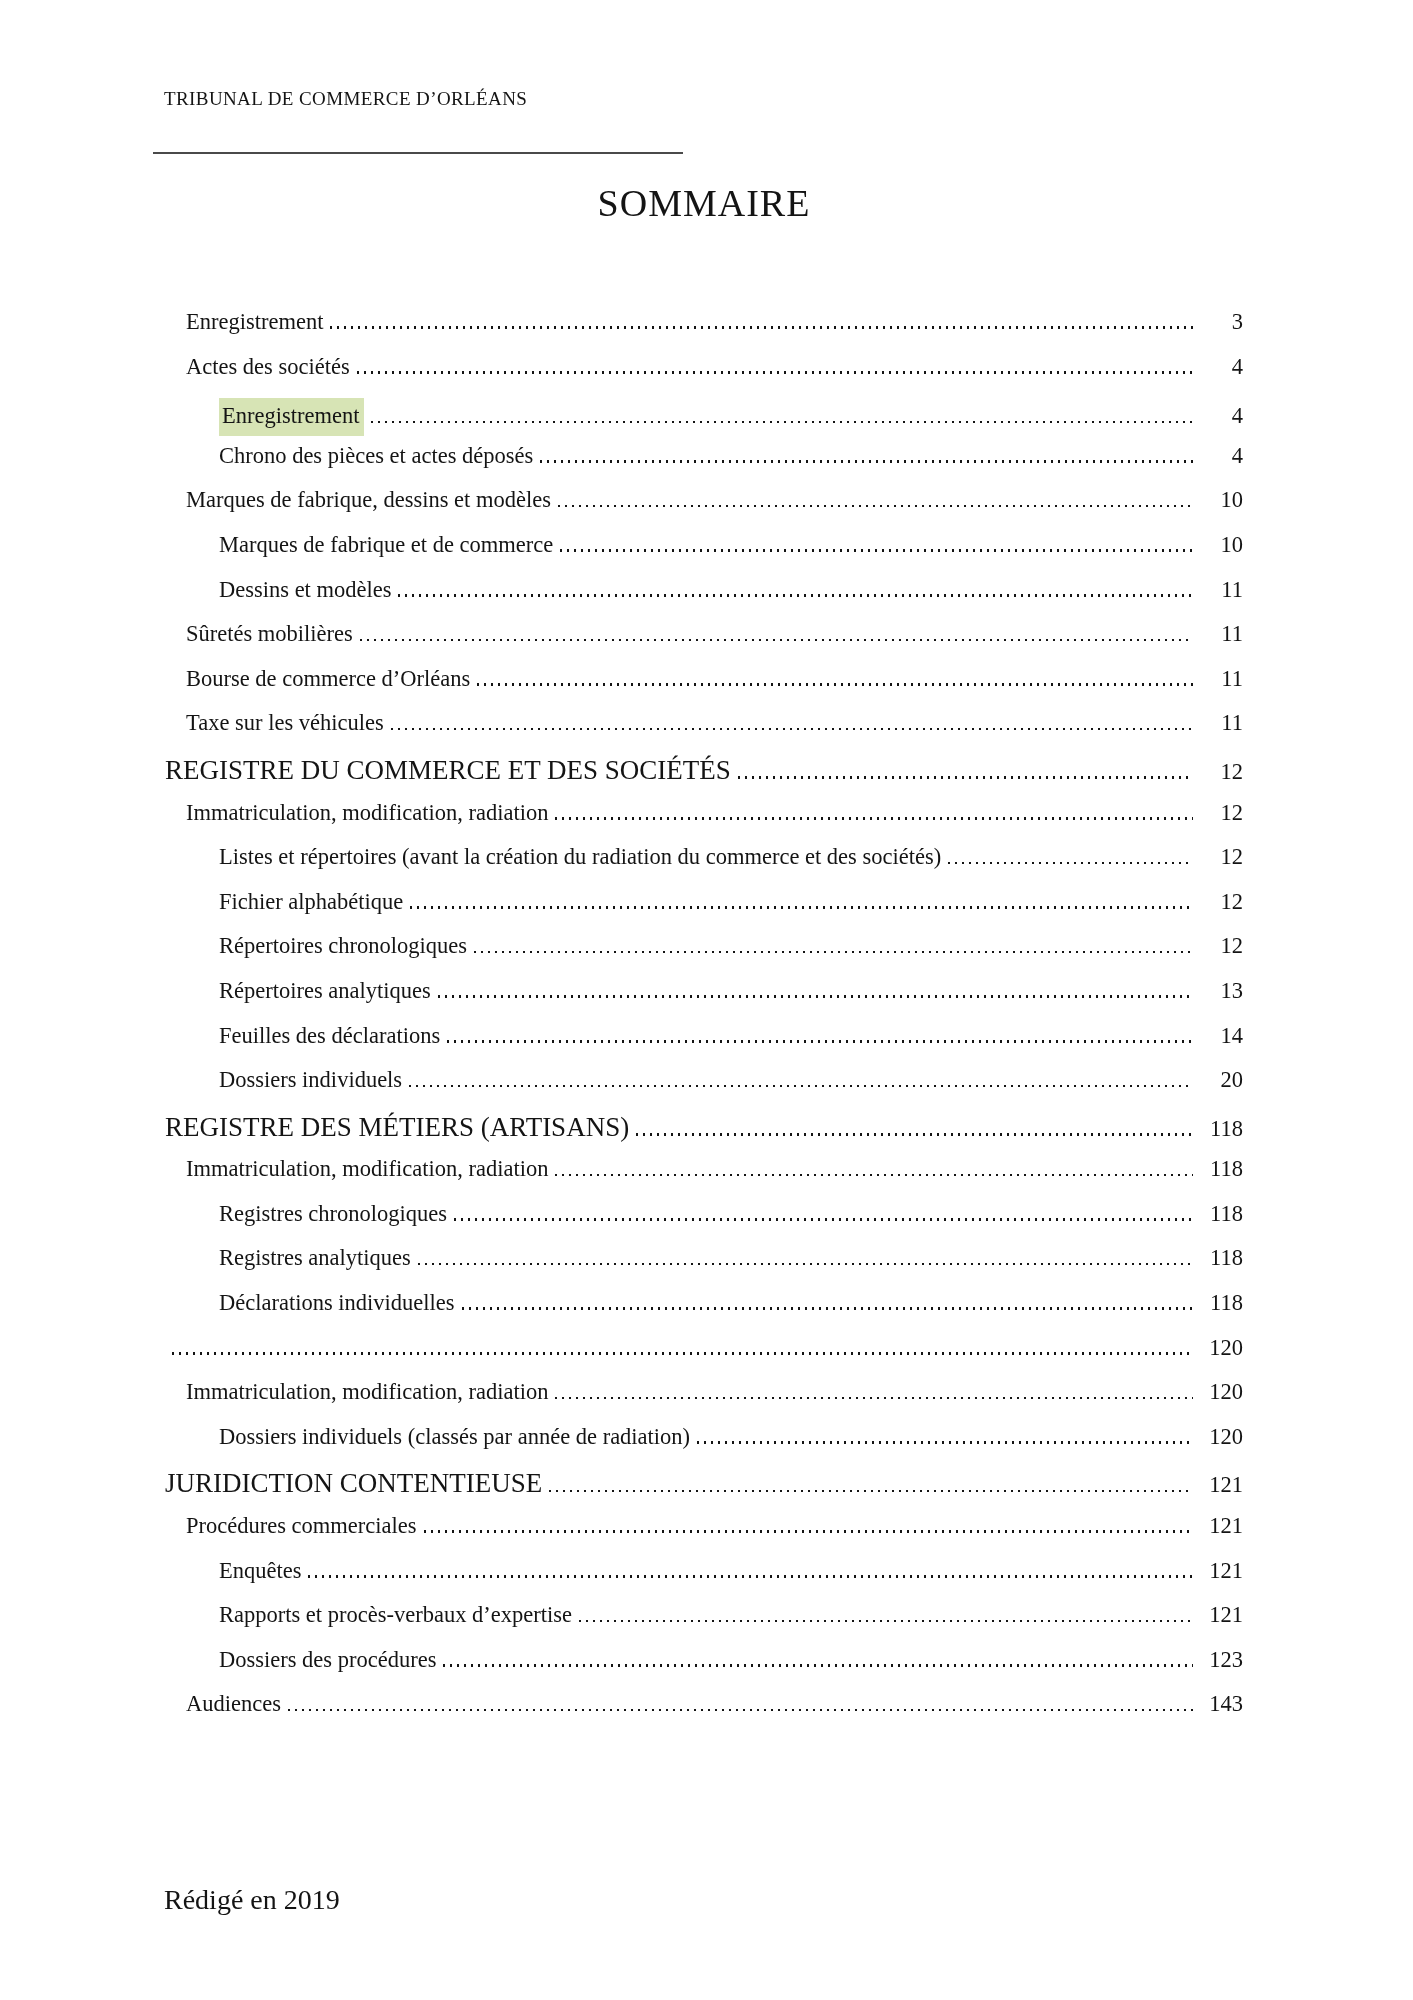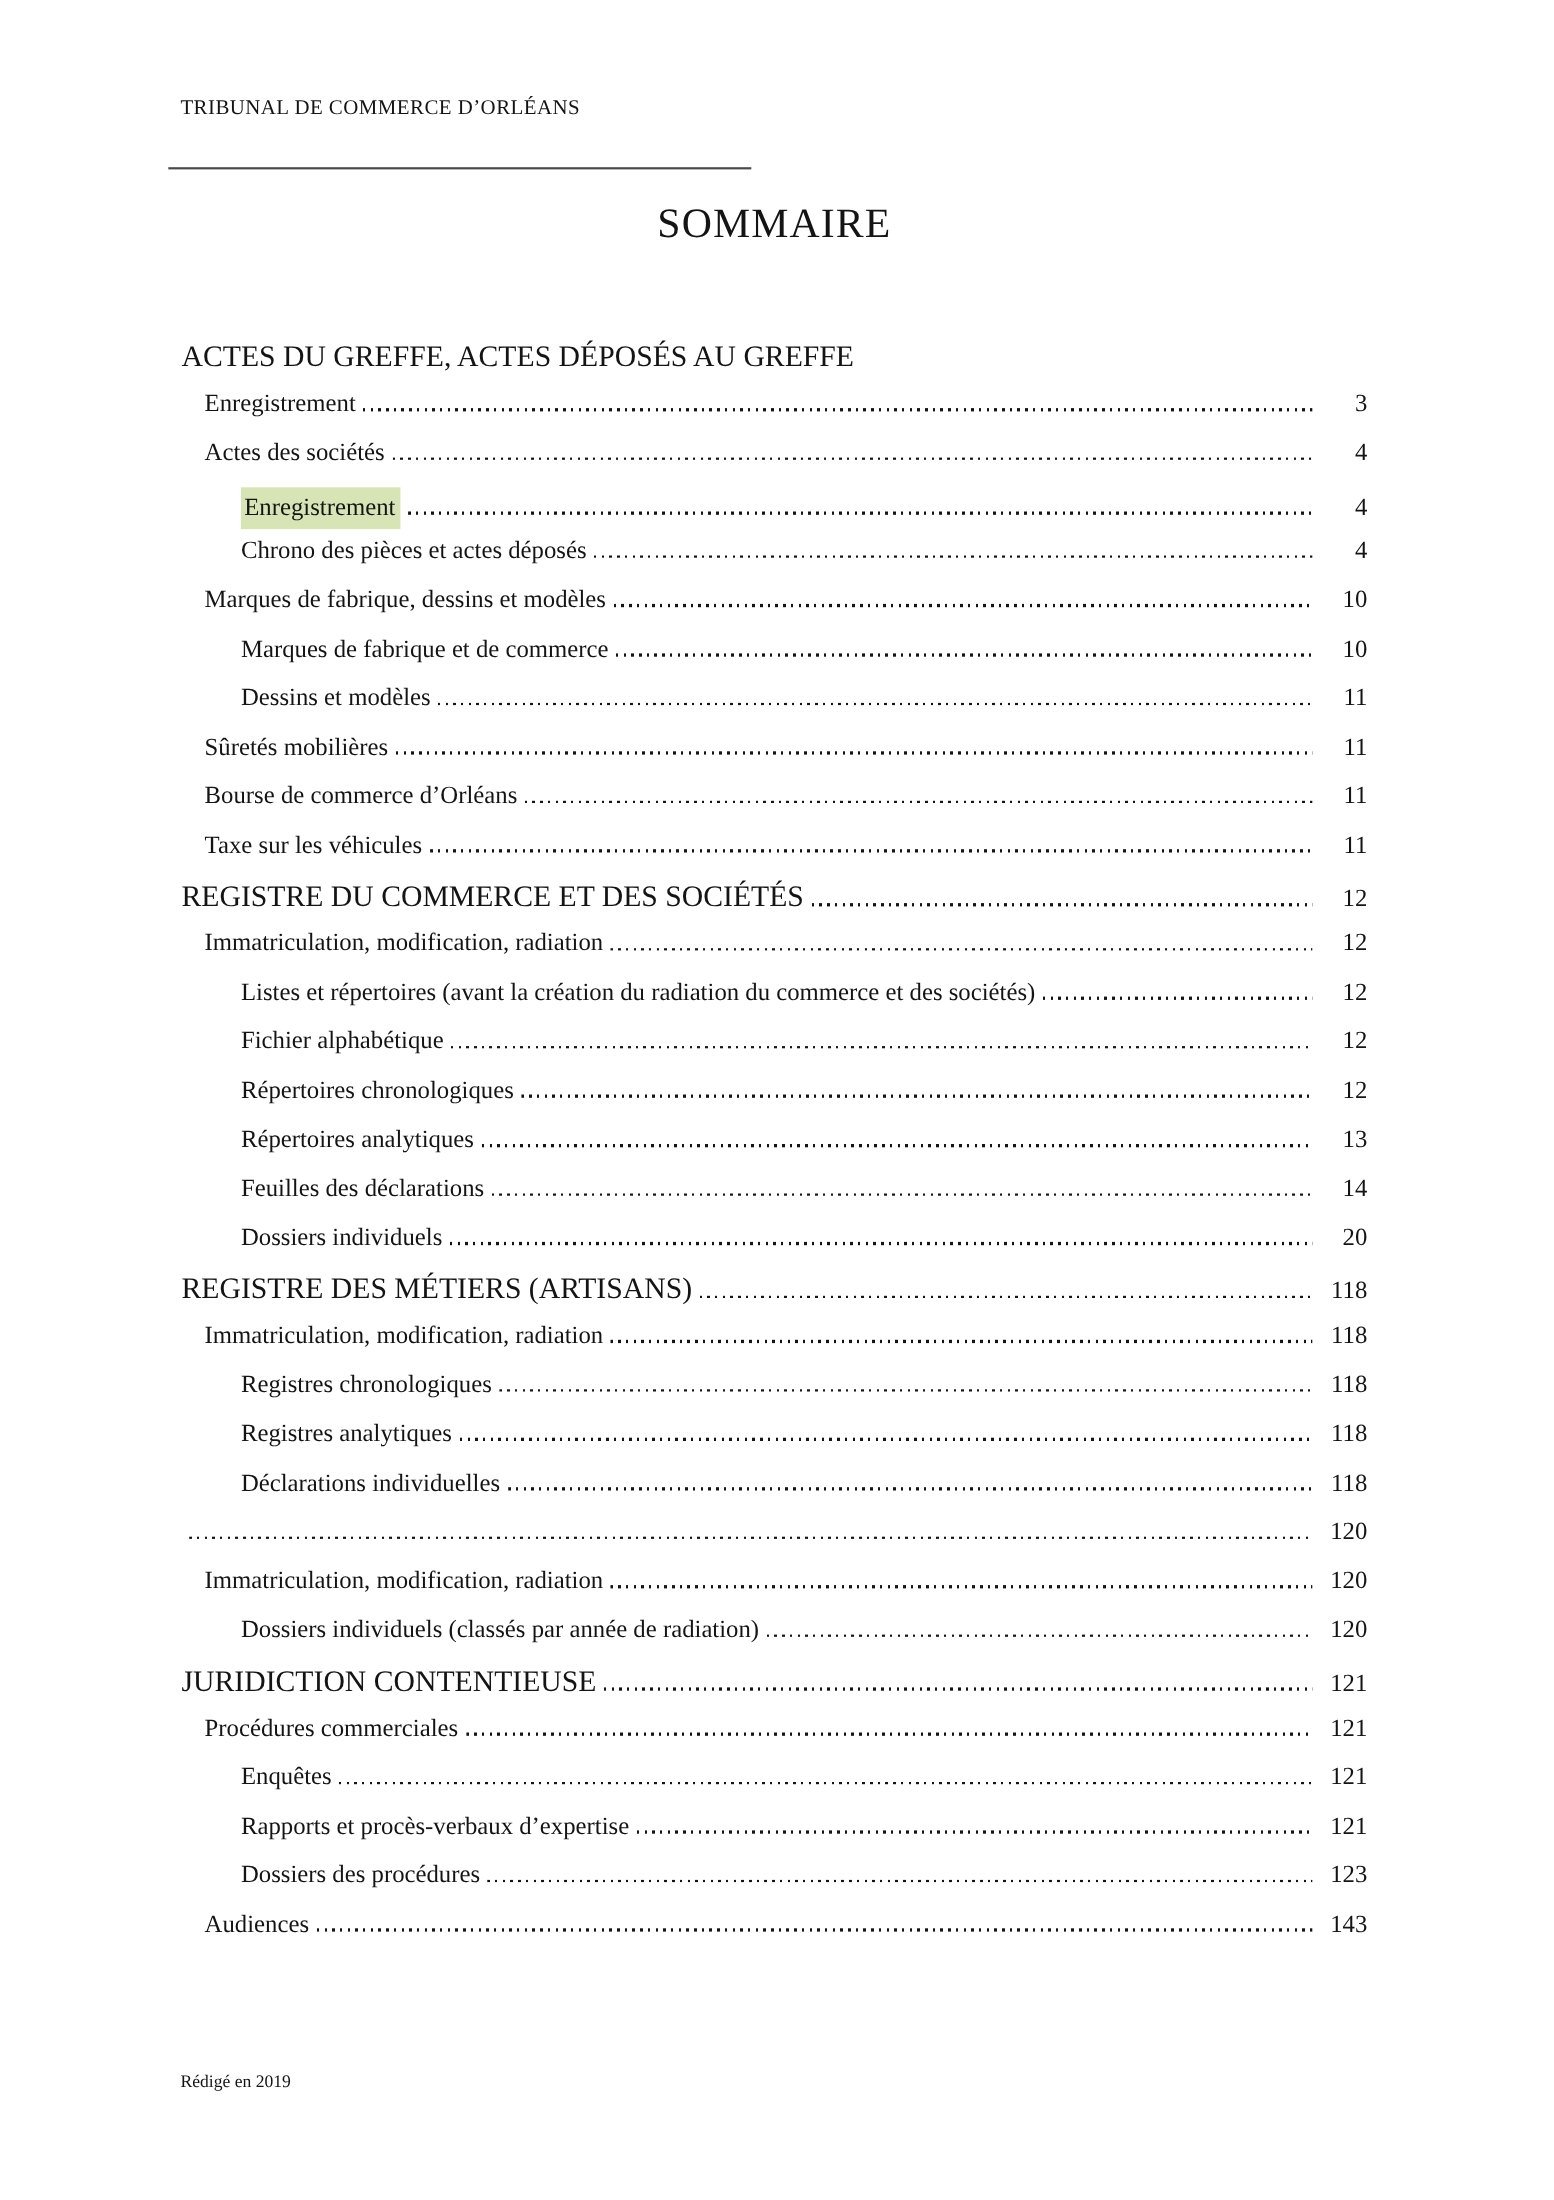--- a/index.html
+++ b/index.html
@@ -35,37 +35,33 @@
   .toc-row.lvl0 .toc-label{font-size:27px;}
   .toc-label{flex:0 0 auto;}
   .dot-leader{
     flex:1 1 auto;
     height:2.6px;
     margin:0 6px 0 7px;
     background:repeating-linear-gradient(to right,#141414 0 2.2px,transparent 2.2px 7px);
   }
   .page-num{flex:0 0 auto;min-width:44px;text-align:right;}
   .footer-text{
-    position:absolute;left:164px;top:1884px;font-size:16px;
+    position:absolute;left:164px;top:1884px;font-size:28px;
   }
 </style>
 </head>
 <body>
 
 <div class="header-text">TRIBUNAL DE COMMERCE D’ORLÉANS</div>
 
 <div class="header-rule"></div>
 
 <div class="doc-title">SOMMAIRE</div>
 
 <div class="toc">
-    <div class="toc-row lvl0">
-    <span class="toc-label">ACTES DU GREFFE, ACTES DÉPOSÉS AU GREFFE</span>
-
-  </div>
     <div class="toc-row lvl1">
     <span class="toc-label">Enregistrement</span>
     <span class="dot-leader"></span>
     <span class="page-num">3</span>
   </div>
     <div class="toc-row lvl1">
     <span class="toc-label">Actes des sociétés</span>
     <span class="dot-leader"></span>
     <span class="page-num">4</span>
   </div>

